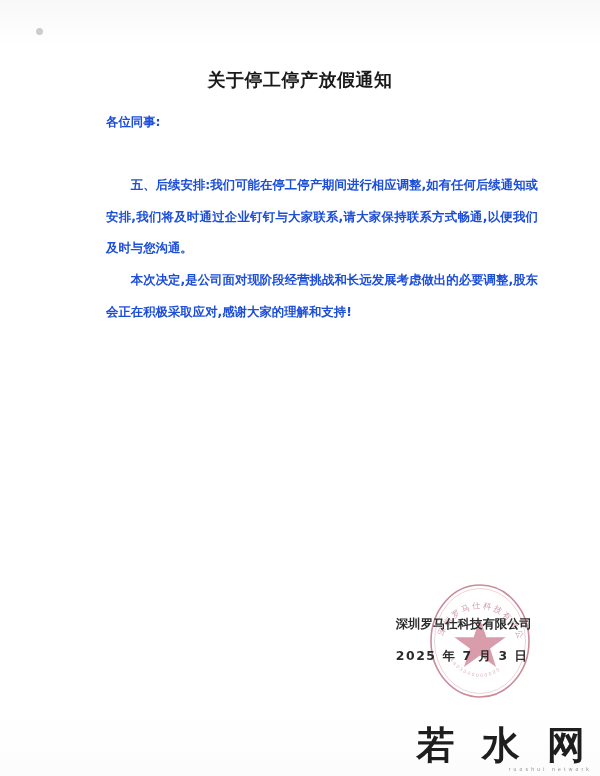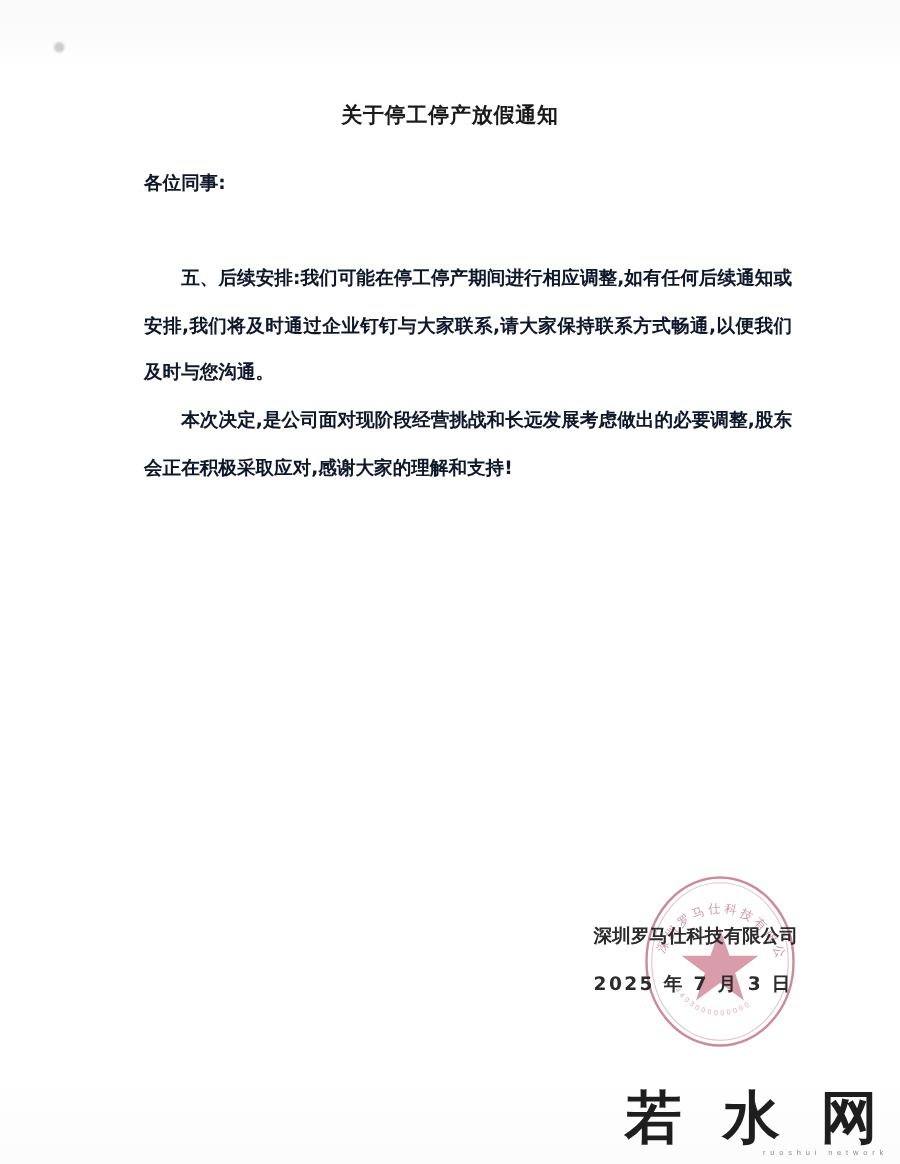--- a/index.html
+++ b/index.html
@@ -45,36 +45,36 @@
     filter: blur(0.6px);
   }
 
   
   #doc-title {
     position: absolute;
     left: 0;
     right: 0;
     top: 68px;
     text-align: center;
-    font-size: 14px;
+    font-size: 18px;
     font-weight: bold;
     color: #1a1a1a;
     letter-spacing: 0.5px;
     font-family: "DejaVu Sans", "Liberation Sans", sans-serif;
   }
 
   
   #body-text {
     position: absolute;
-    left: 96px;
+    left: 106px;
     top: 106px;
     width: 432px;
     font-size: 12.4px;
     line-height: 31.6px;
-    color: #0f172a;
+    color: #1d4ed8;
     text-align: justify;
     text-justify: inter-ideograph;
     font-weight: 600;
   }
   #body-text p {
     margin: 0;
     padding: 0;
   }
   .para-indent {
     text-indent: 2em;

